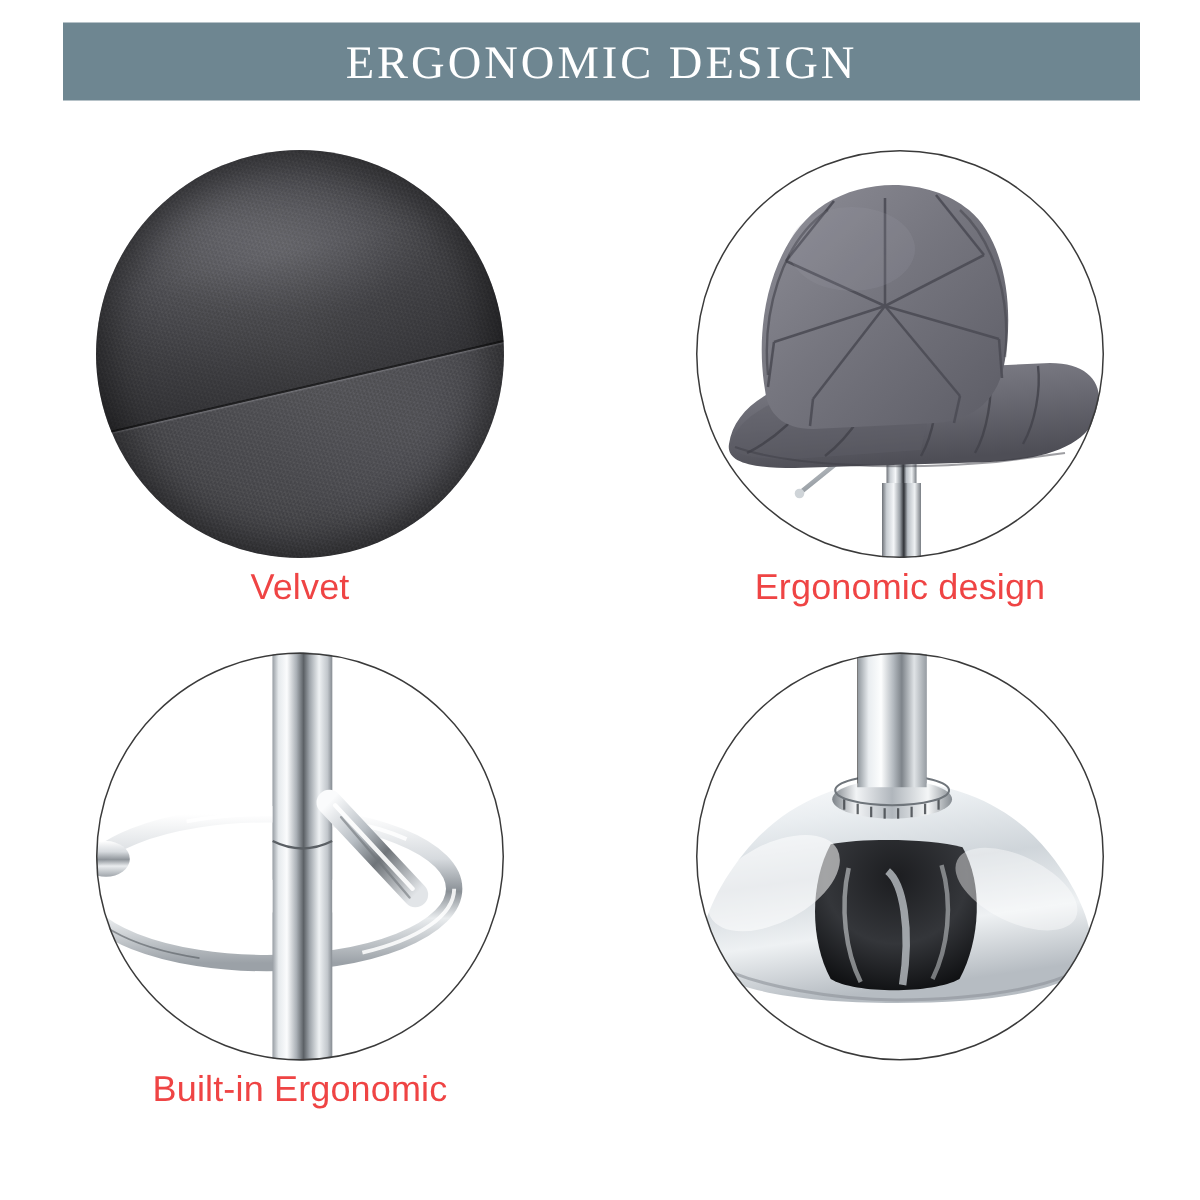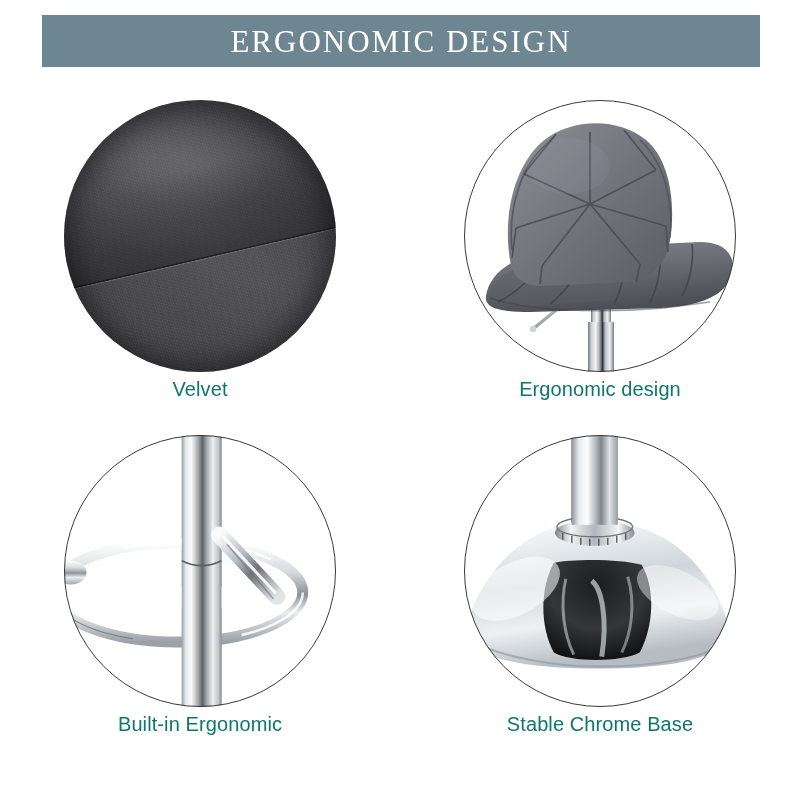--- a/index.html
+++ b/index.html
@@ -79,22 +79,22 @@
     box-sizing: border-box;
     pointer-events: none;
   }
 
   .feature-caption {
     position: absolute;
     left: 0;
     top: 288px;
     width: 400px;
     text-align: center;
-    font-size: 20px;
-    color: #0f766e;
+    font-size: 24px;
+    color: #ef4444;
     font-weight: 400;
     letter-spacing: 0.1px;
   }
 
   
   .velvet-art {
     position: absolute;
     inset: 0;
     background:
       radial-gradient(ellipse 70% 55% at 30% 20%, rgba(120,120,126,0.30), rgba(0,0,0,0) 62%),
@@ -389,16 +389,15 @@
             <path d="M175 123 L175 130"></path>
               <path d="M184 120 L184 127"></path>
           </g>
           <ellipse cx="153" cy="114" rx="38" ry="10" fill="none" stroke="#6f757b" stroke-width="1.4"></ellipse>
 
           <rect x="130" y="0" width="46" height="112" fill="url(#basePole)"></rect>
         </svg>
       </div>
       <div class="circle-ring"></div>
     </div>
-    <div class="feature-caption">Stable Chrome Base</div>
   </div>
 
 </div>
 
 </body></html>

